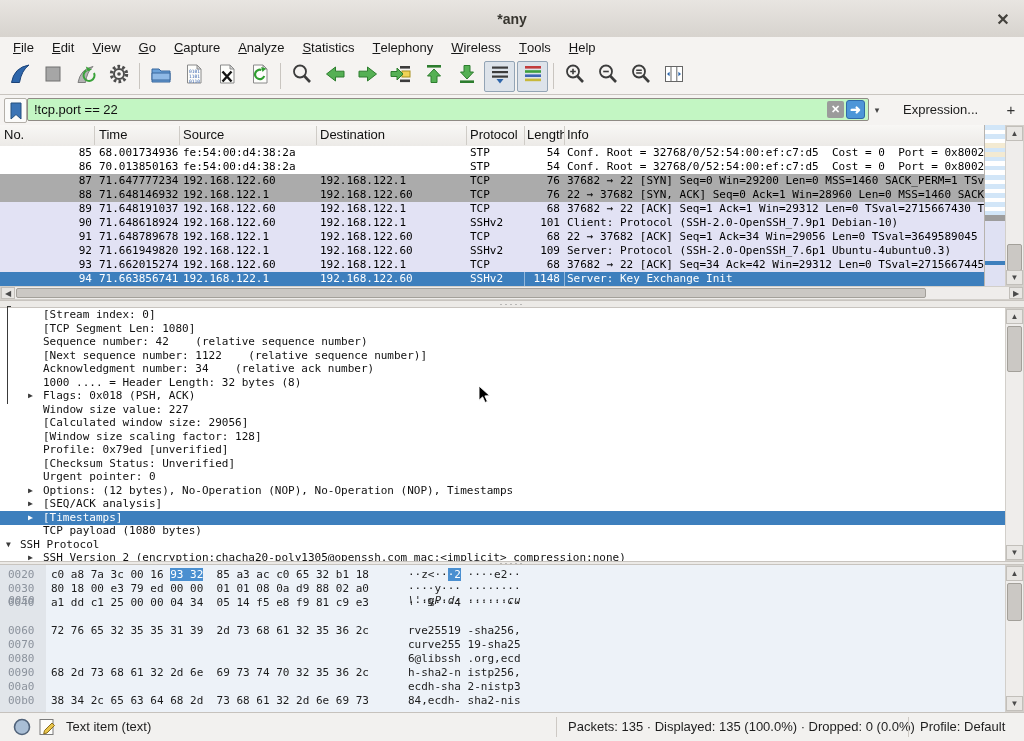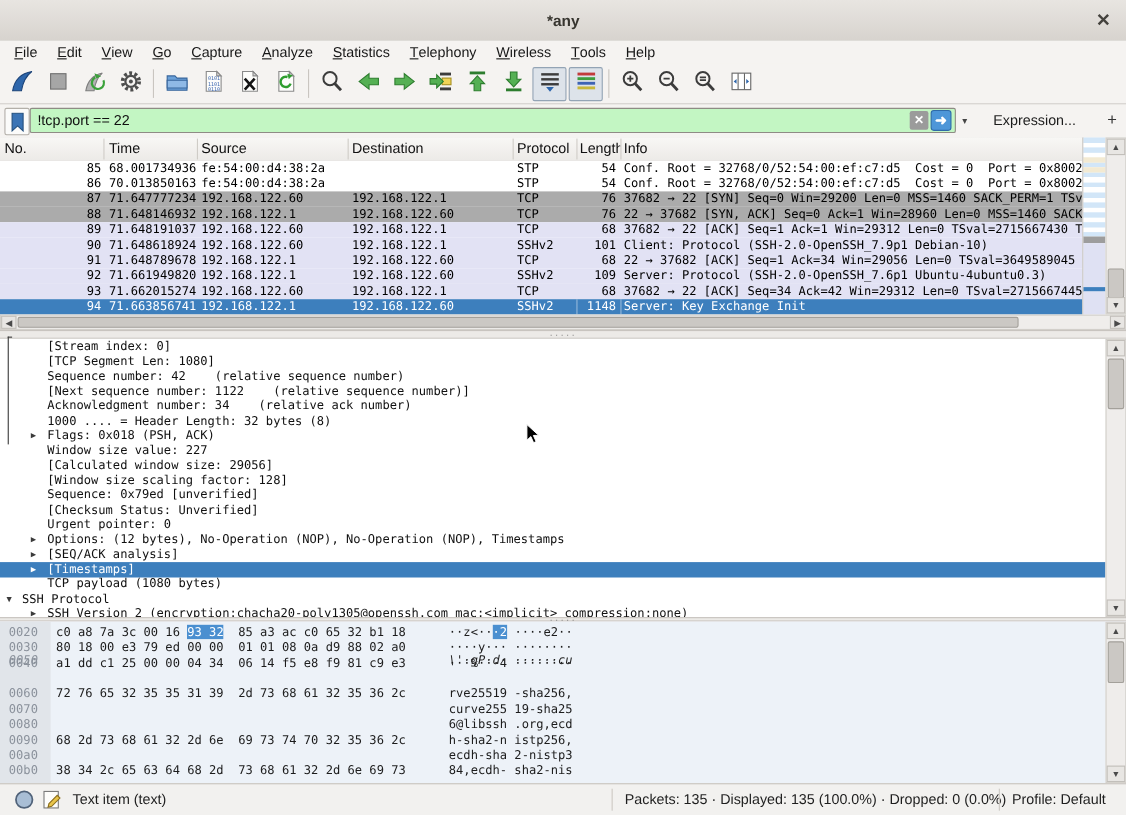--- a/index.html
+++ b/index.html
@@ -345,21 +345,21 @@
         <div class="dline" style="top: 0px;"><span class="txt" style="left: 43px;">[Stream index: 0]</span></div>
         <div class="dline" style="top: 13.5px;"><span class="txt" style="left: 43px;">[TCP Segment Len: 1080]</span></div>
         <div class="dline" style="top: 27px;"><span class="txt" style="left: 43px;">Sequence number: 42    (relative sequence number)</span></div>
         <div class="dline" style="top: 40.5px;"><span class="txt" style="left: 43px;">[Next sequence number: 1122    (relative sequence number)]</span></div>
         <div class="dline" style="top: 54px;"><span class="txt" style="left: 43px;">Acknowledgment number: 34    (relative ack number)</span></div>
         <div class="dline" style="top: 67.5px;"><span class="txt" style="left: 43px;">1000 .... = Header Length: 32 bytes (8)</span></div>
         <div class="dline" style="top: 81px;"><span class="arr" style="left: 28px;">▶</span><span class="txt" style="left: 43px;">Flags: 0x018 (PSH, ACK)</span></div>
         <div class="dline" style="top: 94.5px;"><span class="txt" style="left: 43px;">Window size value: 227</span></div>
         <div class="dline" style="top: 108px;"><span class="txt" style="left: 43px;">[Calculated window size: 29056]</span></div>
         <div class="dline" style="top: 121.5px;"><span class="txt" style="left: 43px;">[Window size scaling factor: 128]</span></div>
-        <div class="dline" style="top: 135px;"><span class="txt" style="left: 43px;">Sequence: 0x79ed [unverified]</span></div>
+        <div class="dline" style="top: 135px;"><span class="txt" style="left: 43px;">Profile: 0x79ed [unverified]</span></div>
         <div class="dline" style="top: 148.5px;"><span class="txt" style="left: 43px;">[Checksum Status: Unverified]</span></div>
         <div class="dline" style="top: 162px;"><span class="txt" style="left: 43px;">Urgent pointer: 0</span></div>
         <div class="dline" style="top: 175.5px;"><span class="arr" style="left: 28px;">▶</span><span class="txt" style="left: 43px;">Options: (12 bytes), No-Operation (NOP), No-Operation (NOP), Timestamps</span></div>
         <div class="dline" style="top: 189px;"><span class="arr" style="left: 28px;">▶</span><span class="txt" style="left: 43px;">[SEQ/ACK analysis]</span></div>
         <div class="dline sel" style="top: 202.5px;"><span class="arr" style="left: 28px;">▶</span><span class="txt" style="left: 43px;">[Timestamps]</span></div>
         <div class="dline" style="top: 216px;"><span class="txt" style="left: 43px;">TCP payload (1080 bytes)</span></div>
         <div class="dline" style="top: 229.5px;"><span class="arr" style="left: 6px;">▼</span><span class="txt" style="left: 20px;">SSH Protocol</span></div>
         <div class="dline" style="top: 243px;"><span class="arr" style="left: 28px;">▶</span><span class="txt" style="left: 43px;">SSH Version 2 (encryption:chacha20-poly1305@openssh.com mac:&lt;implicit&gt; compression:none)</span></div>
       </div>
     <div class="sb" style="left:1005px;top:0;width:19px;height:253px;">
@@ -369,21 +369,21 @@
     </div>
   </div>
 
   <div class="splitter" style="top:561px;height:4px;">·····</div>
 
   <div class="hexpane">
     <div class="hexoffcol"></div>
     <div id="hexrows">
         <div class="hrow" style="top: 3px;"><span class="hoff">0020</span><span class="hbytes"><span>c0 a8 7a 3c 00 16 </span><span class="hl">93 32</span><span>  85 a3 ac c0 65 32 b1 18</span></span><span class="hascii"><span>··z&lt;··</span><span class="hl">·2</span><span> ····e2··</span></span></div>
         <div class="hrow" style="top: 17px;"><span class="hoff">0030</span><span class="hbytes"><span>80 18 00 e3 79 ed 00 00  01 01 08 0a d9 88 02 a0</span></span><span class="hascii"><span>····y··· ········</span></span></div>
-        <div class="hrow" style="top: 31px;"><span class="hoff">0040</span><span class="hbytes"><span>a1 dd c1 25 00 00 04 34  06 14 f5 e8 f9 81 c9 e3</span></span><span class="hascii"><span>···%···4 ········</span></span></div>
+        <div class="hrow" style="top: 31px;"><span class="hoff">0040</span><span class="hbytes"><span>a1 dd c1 25 00 00 04 34  05 14 f5 e8 f9 81 c9 e3</span></span><span class="hascii"><span>···%···4 ········</span></span></div>
         <div class="hrow" style="top: 29px; font-style: italic;"><span class="hoff">0050</span><span class="hascii"><span>\'·gP·d· ······cu</span></span></div>
         <div class="hrow" style="top: 59px;"><span class="hoff">0060</span><span class="hbytes"><span>72 76 65 32 35 35 31 39  2d 73 68 61 32 35 36 2c</span></span><span class="hascii"><span>rve25519 -sha256,</span></span></div>
         <div class="hrow" style="top: 73px;"><span class="hoff">0070</span><span class="hascii"><span>curve255 19-sha25</span></span></div>
         <div class="hrow" style="top: 87px;"><span class="hoff">0080</span><span class="hascii"><span>6@libssh .org,ecd</span></span></div>
         <div class="hrow" style="top: 101px;"><span class="hoff">0090</span><span class="hbytes"><span>68 2d 73 68 61 32 2d 6e  69 73 74 70 32 35 36 2c</span></span><span class="hascii"><span>h-sha2-n istp256,</span></span></div>
         <div class="hrow" style="top: 115px;"><span class="hoff">00a0</span><span class="hascii"><span>ecdh-sha 2-nistp3</span></span></div>
         <div class="hrow" style="top: 129px;"><span class="hoff">00b0</span><span class="hbytes"><span>38 34 2c 65 63 64 68 2d  73 68 61 32 2d 6e 69 73</span></span><span class="hascii"><span>84,ecdh- sha2-nis</span></span></div>
       </div>
     <div class="sb" style="left:1005px;top:0;width:19px;height:147px;">
       <div class="sbbtn" style="left:0;top:0;width:17px;height:15px;">▲</div>

